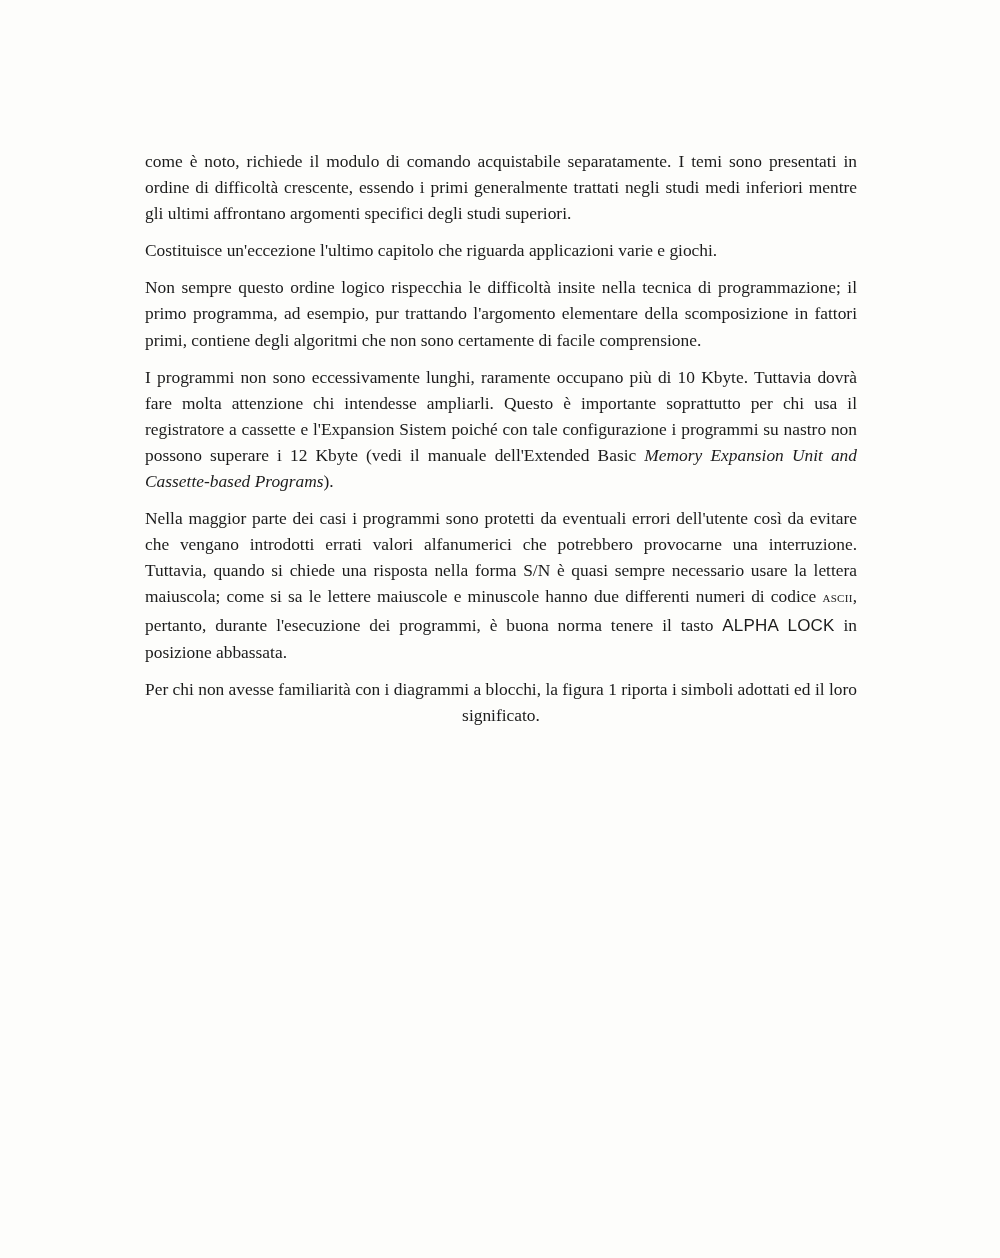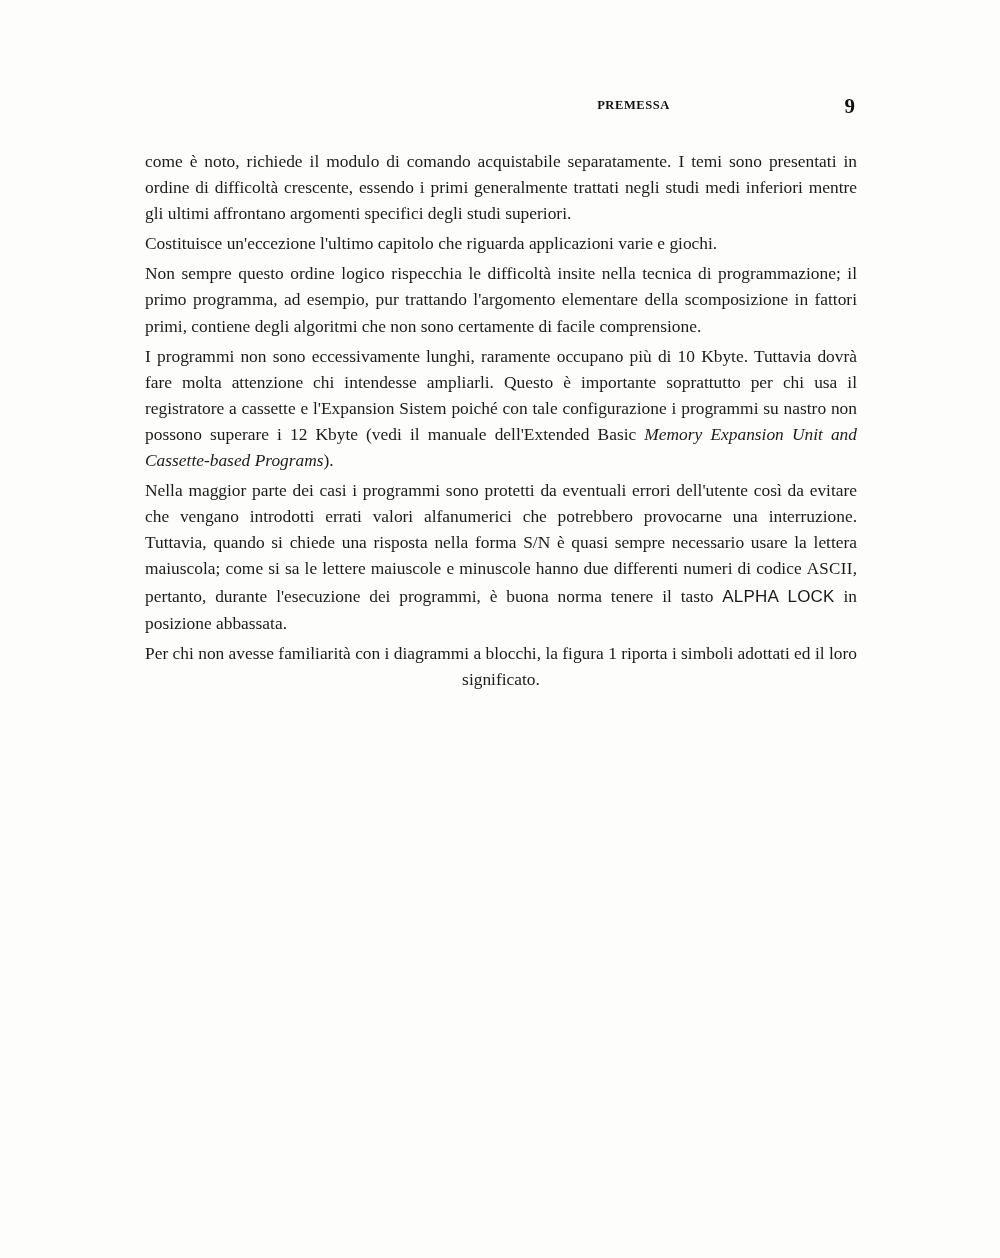--- a/index.html
+++ b/index.html
@@ -58,48 +58,44 @@
   .para {
     margin: 0 0 0 0;
     text-align: justify;
     text-justify: inter-word;
     font-size: 17.4px;
     line-height: 26.1px;
     color: #1b1b1b;
     hyphens: manual;
   }
   .para + .para {
-    margin-top: 4px;
+    margin-top: 11px;
   }
   .para i, .ital {
     font-style: italic;
   }
   .smallcaps {
     font-variant: small-caps;
-    font-size: 17px;
+    font-size: 11px;
     letter-spacing: 0.3px;
   }
   .sans-inline {
     font-family: "Liberation Sans", sans-serif;
     font-size: 17px;
     letter-spacing: 0.2px;
   }
   .last-line-left {
     text-align: center;
   }
 </style>
 </head>
 <body>
 
 <div class="page">
 
-  <div class="header">
-    <div class="header-title">PREMESSA</div>
-    <div class="header-pageno">9</div>
-  </div>
 
   <div class="body-text">
     <p class="para">come è noto, richiede il modulo di comando acquistabile separatamente. I temi sono presentati in ordine di difficoltà crescente, essendo i primi generalmente trattati negli studi medi inferiori mentre gli ultimi affrontano argomenti specifici degli studi superiori.</p>
     <p class="para">Costituisce un'eccezione l'ultimo capitolo che riguarda applicazioni varie e giochi.</p>
     <p class="para">Non sempre questo ordine logico rispecchia le difficoltà insite nella tecnica di programmazione; il primo programma, ad esempio, pur trattando l'argomento elementare della scomposizione in fattori primi, contiene degli algoritmi che non sono certamente di facile comprensione.</p>
     <p class="para">I programmi non sono eccessivamente lunghi, raramente occupano più di 10 Kbyte. Tuttavia dovrà fare molta attenzione chi intendesse ampliarli. Questo è importante soprattutto per chi usa il registratore a cassette e l'Expansion Sistem poiché con tale configurazione i programmi su nastro non possono superare i 12 Kbyte (vedi il manuale dell'Extended Basic <i class="ital">Memory Expansion Unit and Cassette-based Programs</i>).</p>
     <p class="para">Nella maggior parte dei casi i programmi sono protetti da eventuali errori dell'utente così da evitare che vengano introdotti errati valori alfanumerici che potrebbero provocarne una interruzione. Tuttavia, quando si chiede una risposta nella forma S/N è quasi sempre necessario usare la lettera maiuscola; come si sa le lettere maiuscole e minuscole hanno due differenti numeri di codice <span class="smallcaps">ASCII</span>, pertanto, durante l'esecuzione dei programmi, è buona norma tenere il tasto <span class="sans-inline">ALPHA LOCK</span> in posizione abbassata.</p>
     <p class="para last-line-left">Per chi non avesse familiarità con i diagrammi a blocchi, la figura 1 riporta i simboli adottati ed il loro significato.</p>
   </div>
 

